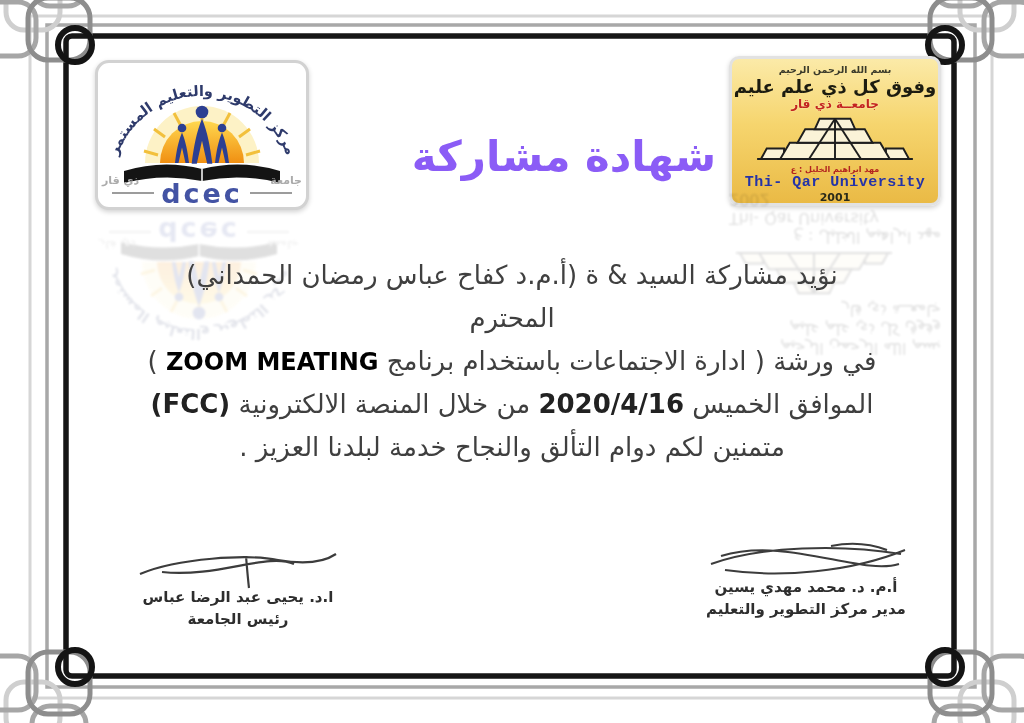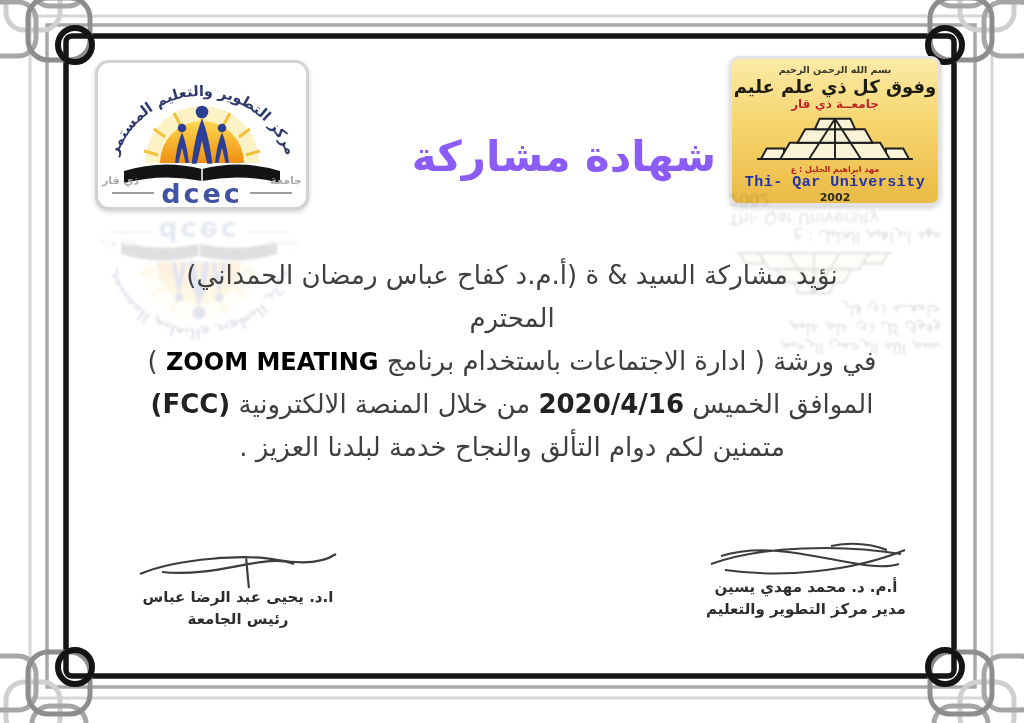--- a/index.html
+++ b/index.html
@@ -189,21 +189,21 @@
         </g>
         <g stroke="#1e1e1e" stroke-width="2" fill="none">
           <path d="M85 8 L58 50"></path>
             <path d="M85 8 V 50"></path>
             <path d="M85 8 L112 50"></path>
           <path d="M4 50 H 166"></path>
         </g>
       </svg>
       <div class="founder" dir="rtl">مهد ابراهيم الخليل : ع</div>
       <div class="univ-en">Thi- Qar University</div>
-      <div class="year">2002</div>
+      <div class="year">2001</div>
     </div>
   <div class="logo-box reflection">
       <div class="bismillah" dir="rtl">بسم الله الرحمن الرحيم</div>
       <div class="verse" dir="rtl">وفوق كل ذي علم عليم</div>
       <div class="univ-ar" dir="rtl">جامعــة ذي قار</div>
       <svg width="170" height="50" viewBox="0 0 170 52">
         <g fill="#fbf3d8" stroke="#1e1e1e" stroke-width="2">
           <path d="M8 50 L14 39 H32 V50 Z"></path>
           <path d="M138 50 V39 H156 L162 50 Z"></path>
           <path d="M28 50 L38 33 H132 L142 50 Z"></path>

